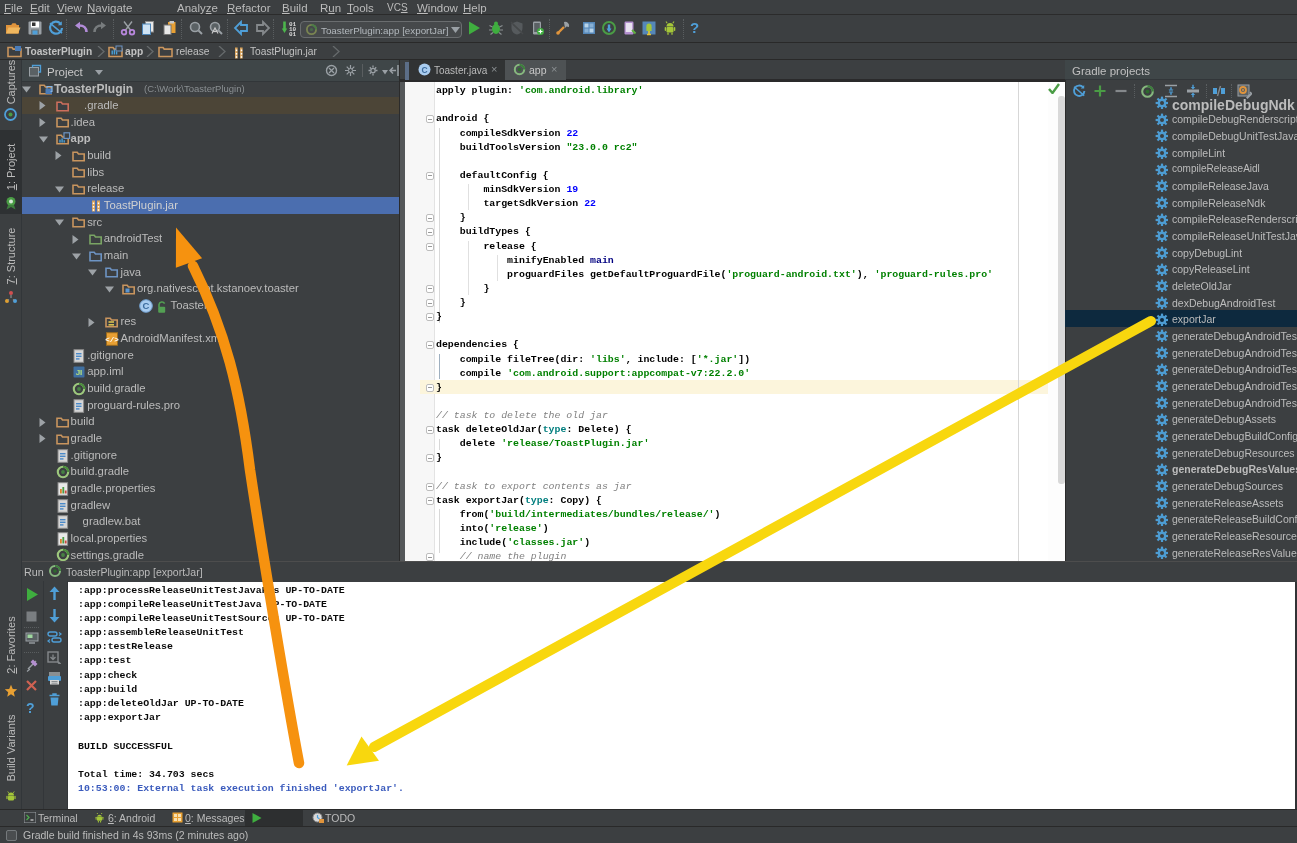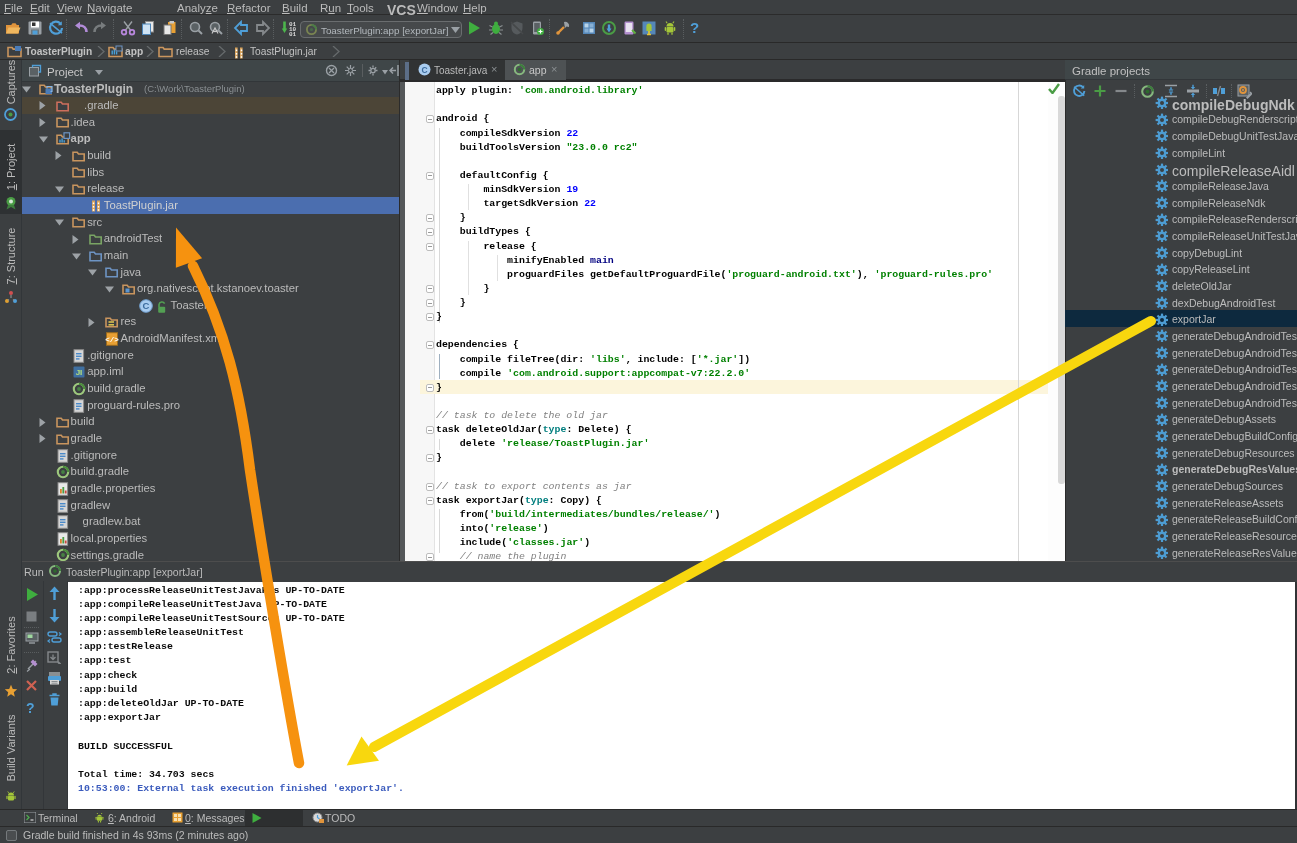--- a/index.html
+++ b/index.html
@@ -10,21 +10,21 @@
 <span class="abs" style="left:4px;top:1.5px;font-size:11.5px;color:#bbbbbb;font-weight:normal;white-space:nowrap;"><u>F</u>ile</span>
 <span class="abs" style="left:30px;top:1.5px;font-size:11.5px;color:#bbbbbb;font-weight:normal;white-space:nowrap;"><u>E</u>dit</span>
 <span class="abs" style="left:57px;top:1.5px;font-size:11.5px;color:#bbbbbb;font-weight:normal;white-space:nowrap;"><u>V</u>iew</span>
 <span class="abs" style="left:87px;top:1.5px;font-size:11.5px;color:#bbbbbb;font-weight:normal;white-space:nowrap;"><u>N</u>avigate</span>
 <span class="abs" style="left:142px;top:1.5px;font-size:11.5px;color:#bbbbbb;font-weight:normal;white-space:nowrap;margin-top:12px;"><u>C</u>ode</span>
 <span class="abs" style="left:177px;top:1.5px;font-size:11.5px;color:#bbbbbb;font-weight:normal;white-space:nowrap;">Analy<u>z</u>e</span>
 <span class="abs" style="left:227px;top:1.5px;font-size:11.5px;color:#bbbbbb;font-weight:normal;white-space:nowrap;"><u>R</u>efactor</span>
 <span class="abs" style="left:282px;top:1.5px;font-size:11.5px;color:#bbbbbb;font-weight:normal;white-space:nowrap;"><u>B</u>uild</span>
 <span class="abs" style="left:320px;top:1.5px;font-size:11.5px;color:#bbbbbb;font-weight:normal;white-space:nowrap;">R<u>u</u>n</span>
 <span class="abs" style="left:347px;top:1.5px;font-size:11.5px;color:#bbbbbb;font-weight:normal;white-space:nowrap;"><u>T</u>ools</span>
-<span class="abs" style="left:387px;top:1.5px;font-size:14px;color:#bbbbbb;font-weight:bold;white-space:nowrap;">VC<u>S</u></span>
+<span class="abs" style="left:387px;top:1.5px;font-size:10px;color:#bbbbbb;font-weight:normal;white-space:nowrap;">VC<u>S</u></span>
 <span class="abs" style="left:417px;top:1.5px;font-size:11.5px;color:#bbbbbb;font-weight:normal;white-space:nowrap;"><u>W</u>indow</span>
 <span class="abs" style="left:463px;top:1.5px;font-size:11.5px;color:#bbbbbb;font-weight:normal;white-space:nowrap;"><u>H</u>elp</span>
 <div class="abs" style="left:0px;top:15px;width:1297px;height:28px;background:#3c3f41;border-bottom:1px solid #292929"></div>
 <svg class="abs" style="left:5px;top:20px" width="16" height="16" viewBox="0 0 16 16">
     <path d="M1 13.5V5h5.2l1.3-1.8h3l1.3 1.8H14v8.5z" fill="#e0943c"></path>
     <path d="M1 13.5 3.5 7.5h12L13 13.5z" fill="#f0b75e"></path>
   </svg>
 <svg class="abs" style="left:27px;top:20px" width="16" height="16" viewBox="0 0 16 16">
     <rect x="1.5" y="1.5" width="13" height="13" rx="1" fill="#9aa0a5"></rect>
     <rect x="4" y="1.5" width="8" height="6" fill="#fff"></rect>
@@ -661,21 +661,21 @@
     <svg class="abs" style="left:90px;top:80.64px" width="13" height="13" viewBox="0 0 13 13">
       <circle cx="7" cy="7" r="4.4" fill="#4d9dd3"></circle>
       <g fill="#4d9dd3">
         <rect x="5.9" y="0.6" width="2.2" height="12.8"></rect>
         <rect x="5.9" y="0.6" width="2.2" height="12.8" transform="rotate(45 7 7)"></rect>
         <rect x="5.9" y="0.6" width="2.2" height="12.8" transform="rotate(90 7 7)"></rect>
         <rect x="5.9" y="0.6" width="2.2" height="12.8" transform="rotate(135 7 7)"></rect>
       </g>
       <circle cx="7" cy="7" r="2" fill="#3c3f41"></circle>
     </svg>
-    <span class="abs" style="left:107px;top:81.44px;font-size:14px;color:#bcbcbc;font-weight:normal;white-space:nowrap;">compileReleaseAidl</span>
+    <span class="abs" style="left:107px;top:81.44px;font-size:10px;color:#bcbcbc;font-weight:normal;white-space:nowrap;">compileReleaseAidl</span>
     <svg class="abs" style="left:90px;top:97.3px" width="13" height="13" viewBox="0 0 13 13">
       <circle cx="7" cy="7" r="4.4" fill="#4d9dd3"></circle>
       <g fill="#4d9dd3">
         <rect x="5.9" y="0.6" width="2.2" height="12.8"></rect>
         <rect x="5.9" y="0.6" width="2.2" height="12.8" transform="rotate(45 7 7)"></rect>
         <rect x="5.9" y="0.6" width="2.2" height="12.8" transform="rotate(90 7 7)"></rect>
         <rect x="5.9" y="0.6" width="2.2" height="12.8" transform="rotate(135 7 7)"></rect>
       </g>
       <circle cx="7" cy="7" r="2" fill="#3c3f41"></circle>
     </svg>

